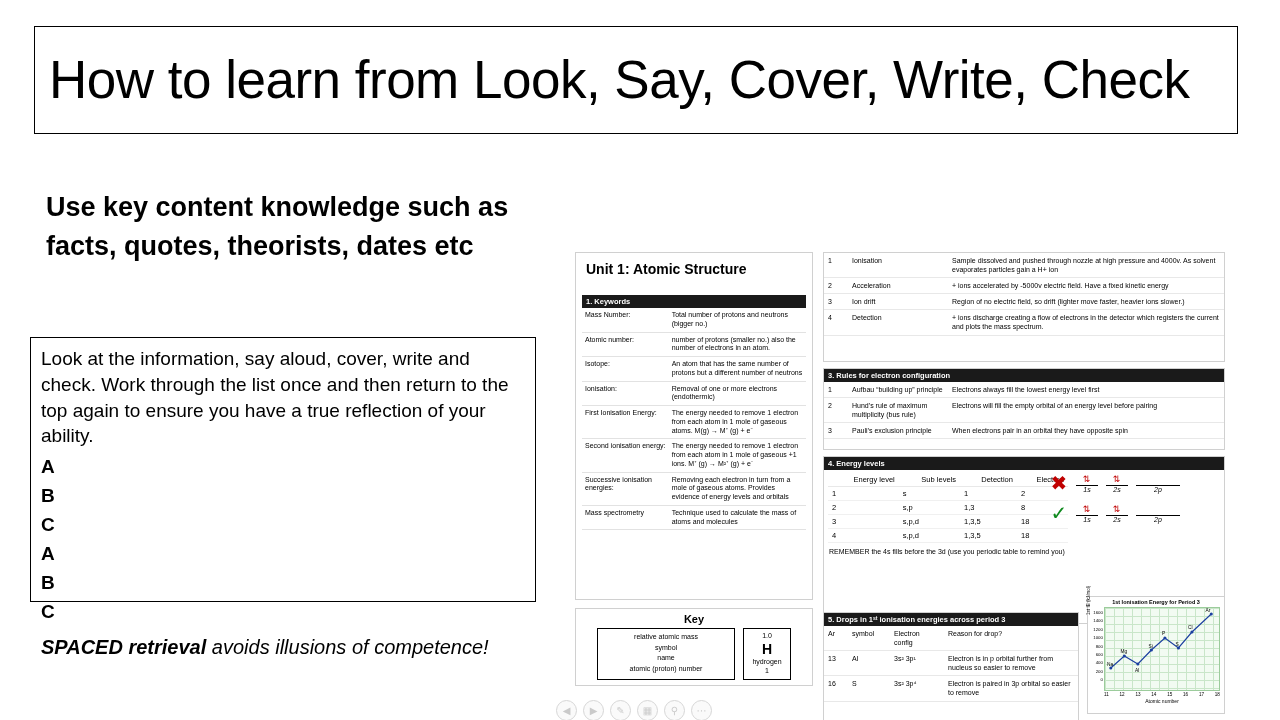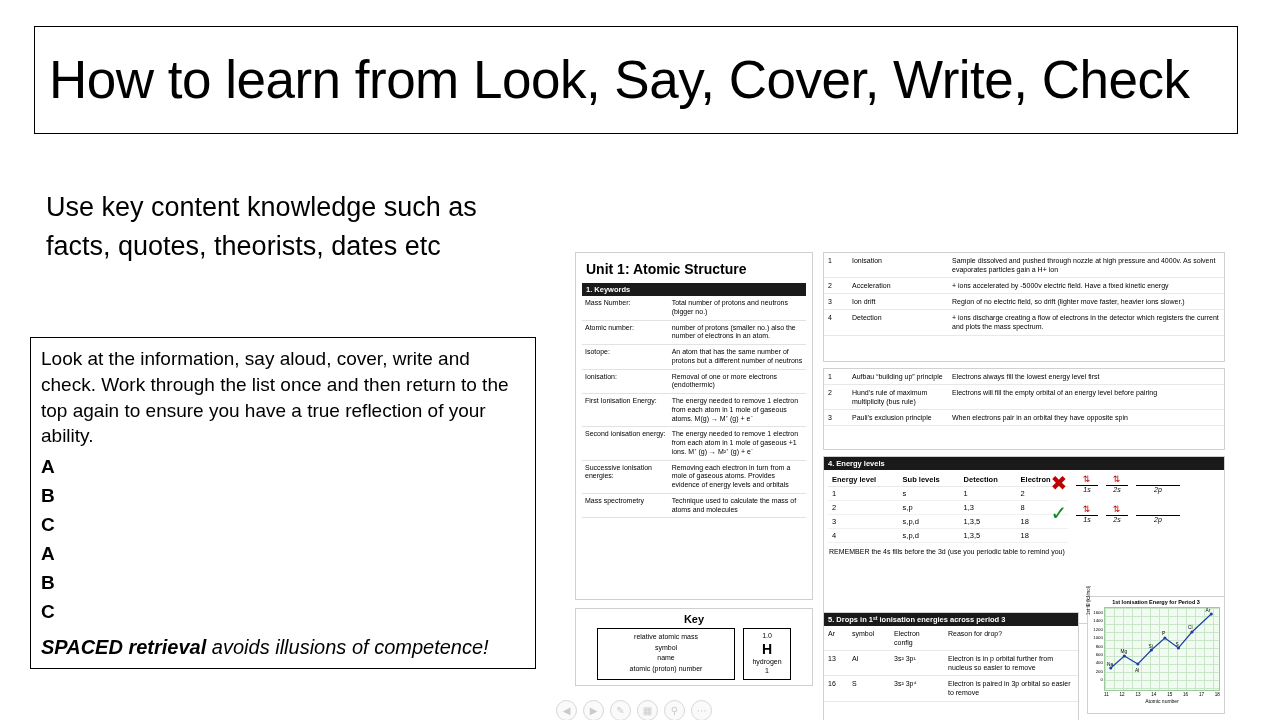--- a/index.html
+++ b/index.html
@@ -38,30 +38,30 @@
     white-space: nowrap;
   }
 
   
   .lead-text {
     position: absolute;
     left: 46px;
     top: 188px;
     width: 480px;
     font-size: 27px;
-    font-weight: normal;
+    font-weight: bold;
     line-height: 1.45;
   }
 
   .instruction-box {
     position: absolute;
     left: 30px;
     top: 337px;
     width: 506px;
-    height: 332px;
+    height: 265px;
     border: 1px solid #000;
     box-sizing: border-box;
     padding: 8px 12px 6px 10px;
   }
   .instruction-para {
     font-size: 19px;
     line-height: 1.36;
     margin: 0 0 4px 0;
   }
   .letter-line {
@@ -95,21 +95,21 @@
     width: 238px;
     height: 348px;
     border: 1px solid #d0d0d0;
     box-sizing: border-box;
     background: #fff;
     padding: 4px 6px;
   }
   .unit-title {
     font-size: 14px;
     font-weight: bold;
-    margin: 4px 0 6px 4px;
+    margin: 4px 0 18px 4px;
   }
   .blackbar {
     background: #1a1a1a;
     color: #fff;
     font-size: 7.5px;
     font-weight: bold;
     padding: 2px 4px;
     box-sizing: border-box;
   }
   table.kw {
@@ -191,22 +191,22 @@
   td.num { width: 16px; }
   td.lbl { width: 92px; }
 
   table.levels {
     width: 60%;
     border-collapse: collapse;
     font-size: 7.5px;
     margin: 3px 4px 0 4px;
   }
   table.levels th {
-    text-align: left;
-    font-weight: bold;
+    text-align: right;
+    font-weight: normal;
     padding: 2px 4px;
     border-bottom: 1px solid #e8e8e8;
   }
   table.levels td {
     padding: 2px 4px;
     border-bottom: 1px solid #f0f0f0;
   }
   .remember {
     font-size: 7px;
     margin: 4px 5px 0 5px;
@@ -426,20 +426,21 @@
       <tr>
             <td class="num">4</td>
             <td class="lbl">Detection</td>
             <td>+ ions discharge creating a flow of electrons in the detector which registers the current and plots the mass spectrum.</td>
           </tr>
     </tbody>
       </table>
   </div>
 
   <div class="panel p-rules">
+    <div class="blackbar">3. Rules for electron configuration</div>
     <table class="rows">
       <tbody>
           <tr>
             <td class="num">1</td>
             <td class="lbl">Aufbau “building up” principle</td>
             <td>Electrons always fill the lowest energy level first</td>
           </tr>
       <tr>
             <td class="num">2</td>
             <td class="lbl">Hund’s rule of maximum multiplicity (bus rule)</td>

